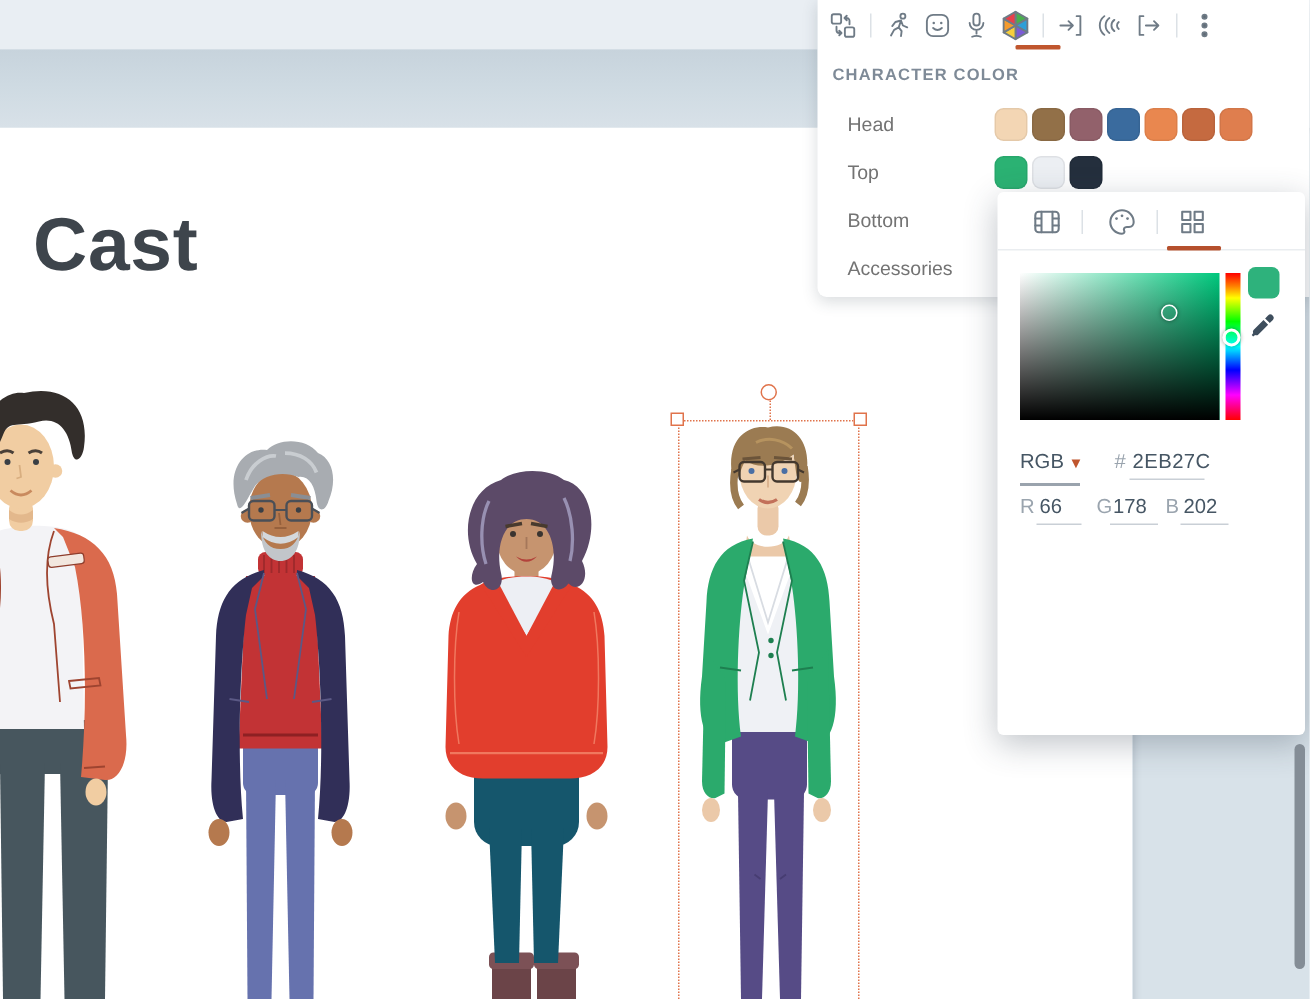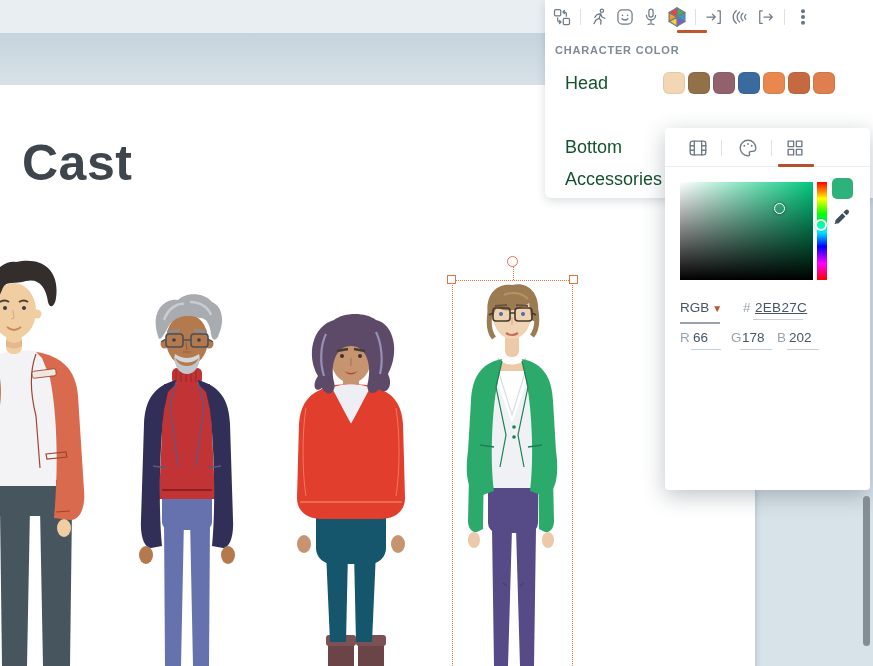--- a/index.html
+++ b/index.html
@@ -34,21 +34,21 @@
   .panel{position:absolute;left:545px;top:0;width:328px;height:198px;background:#fff;
     border-radius:0 0 0 6px;box-shadow:0 3px 10px rgba(50,65,80,.18);}
   .toolbar{position:absolute;left:0;top:0;width:100%;height:33px;display:flex;align-items:center;padding-left:4px;box-sizing:border-box;}
   .tb-icon{width:26px;height:26px;display:flex;align-items:center;justify-content:center;cursor:pointer;position:relative;}
   .tb-icon svg{stroke:#6F7B86;fill:none;stroke-width:1.5;stroke-linecap:round;stroke-linejoin:round;}
   .tb-div{width:1px;height:16px;background:#DCE1E6;margin:0 5px;}
   .active-underline{position:absolute;left:132px;top:30px;width:30px;height:3px;background:#C0562E;border-radius:1px;}
   .cc-title{position:absolute;left:10px;top:44px;font-size:11px;font-weight:700;
     color:#7E8A97;letter-spacing:.8px;}
   .cc-row{position:absolute;left:0;width:100%;height:32px;}
-  .cc-label{position:absolute;left:20px;top:0;line-height:32px;font-size:18px;color:#14532d;}
+  .cc-label{position:absolute;left:20px;top:0;line-height:32px;font-size:13px;color:#737373;}
   .cc-swatches{position:absolute;left:118px;top:5px;display:flex;gap:3px;}
   .swatch{width:22px;height:22px;border-radius:6px;cursor:pointer;box-shadow:inset 0 0 0 1px rgba(0,0,0,.06);}
   
   .picker{position:absolute;left:665px;top:128px;width:205px;height:362px;background:#fff;
     border-radius:4px;box-shadow:0 6px 22px rgba(45,60,75,.30);text-align:right;}
   .picker-tabs{position:absolute;left:0;top:0;width:100%;height:39px;border-bottom:1px solid #EAEDF0;box-sizing:border-box;}
   .ptab{position:absolute;top:7px;width:30px;height:26px;display:flex;align-items:center;justify-content:center;cursor:pointer;}
   .ptab svg{stroke:#6F7B86;fill:none;stroke-width:1.5;stroke-linecap:round;stroke-linejoin:round;}
   .ptab-div{position:absolute;top:12px;width:1px;height:16px;background:#DCE1E6;}
   .ptab-underline{position:absolute;left:113px;top:36px;width:36px;height:3px;background:#B5502D;border-radius:1px;}
@@ -60,21 +60,21 @@
     background:linear-gradient(to bottom,#f00 0%,#ff8000 9%,#ff0 17%,#0f0 33%,#0ff 50%,#00f 66%,#f0f 83%,#f00 100%);}
   .hue-cursor{position:absolute;left:-2px;top:37px;width:12px;height:12px;border-radius:50%;
     border:2px solid #fff;box-sizing:border-box;box-shadow:0 0 3px rgba(0,0,0,.4);cursor:pointer;}
   .cur-color{position:absolute;left:167px;top:50px;width:21px;height:21px;border-radius:5px;cursor:pointer;}
   .dropper{position:absolute;left:166px;top:80px;width:20px;height:20px;cursor:pointer;}
   .rgb-row1{position:absolute;left:0;top:170px;width:100%;height:26px;font-size:13.5px;}
   .rgb-mode{position:absolute;left:15px;top:2px;color:#46566 4;color:#465664;cursor:pointer;}
   .rgb-mode .chev{color:#C0562E;font-size:10px;margin-left:3px;}
   .mode-underline{position:absolute;left:15px;top:24px;width:40px;height:1.5px;background:#9AA3AD;}
   .hex-prefix{position:absolute;left:78px;top:2px;color:#9AA4AE;}
-  .hex-value{position:absolute;left:90px;top:2px;color:#465664;letter-spacing:.3px;text-decoration:underline;}
+  .hex-value{position:absolute;left:90px;top:2px;color:#465664;letter-spacing:.3px;}
   .hex-underline{position:absolute;left:88px;top:21px;width:50px;height:1px;background:#C9CFD6;}
   .rgb-row2{position:absolute;left:0;top:200px;width:100%;height:26px;font-size:13.5px;}
   .rl{position:absolute;top:2px;color:#9AA4AE;}
   .rv{position:absolute;top:2px;color:#465664;}
   .ru{position:absolute;top:21px;height:1px;background:#C9CFD6;}
   .lbl-r{left:15px}.val-r{left:28px}.un-r{left:26px;width:30px}
   .lbl-g{left:66px}.val-g{left:77px}.un-g{left:75px;width:32px}
   .lbl-b{left:112px}.val-b{left:124px}.un-b{left:122px;width:32px}
 </style>
 </head>
@@ -312,20 +312,28 @@
     <div class="cc-swatches">
         <div class="swatch" style="background: rgb(243, 214, 180);"></div>
         <div class="swatch" style="background: rgb(146, 112, 72);"></div>
         <div class="swatch" style="background: rgb(146, 97, 107);"></div>
         <div class="swatch" style="background: rgb(58, 107, 158);"></div>
         <div class="swatch" style="background: rgb(233, 135, 79);"></div>
         <div class="swatch" style="background: rgb(197, 106, 64);"></div>
         <div class="swatch" style="background: rgb(223, 126, 78);"></div>
       </div>
   </div>
+  <div class="cc-row" style="top:99px">
+    <div class="cc-label">Top</div>
+    <div class="cc-swatches">
+        <div class="swatch" style="background: rgb(43, 178, 115);"></div>
+        <div class="swatch" style="background: rgb(236, 239, 243);"></div>
+        <div class="swatch" style="background: rgb(36, 47, 61);"></div>
+      </div>
+  </div>
   <div class="cc-row" style="top:131px">
     <div class="cc-label">Bottom</div>
   </div>
   <div class="cc-row" style="top:163px">
     <div class="cc-label">Accessories</div>
   </div>
 </div>
 
 <div class="picker">
   <div class="picker-tabs">

